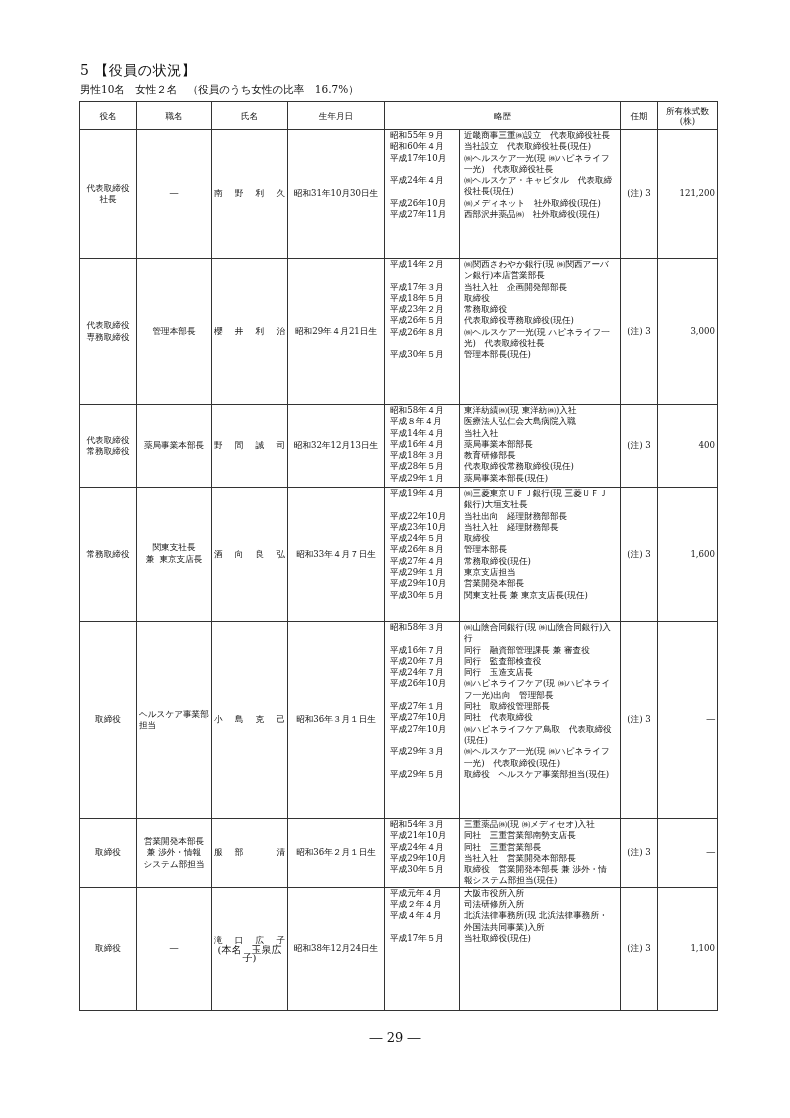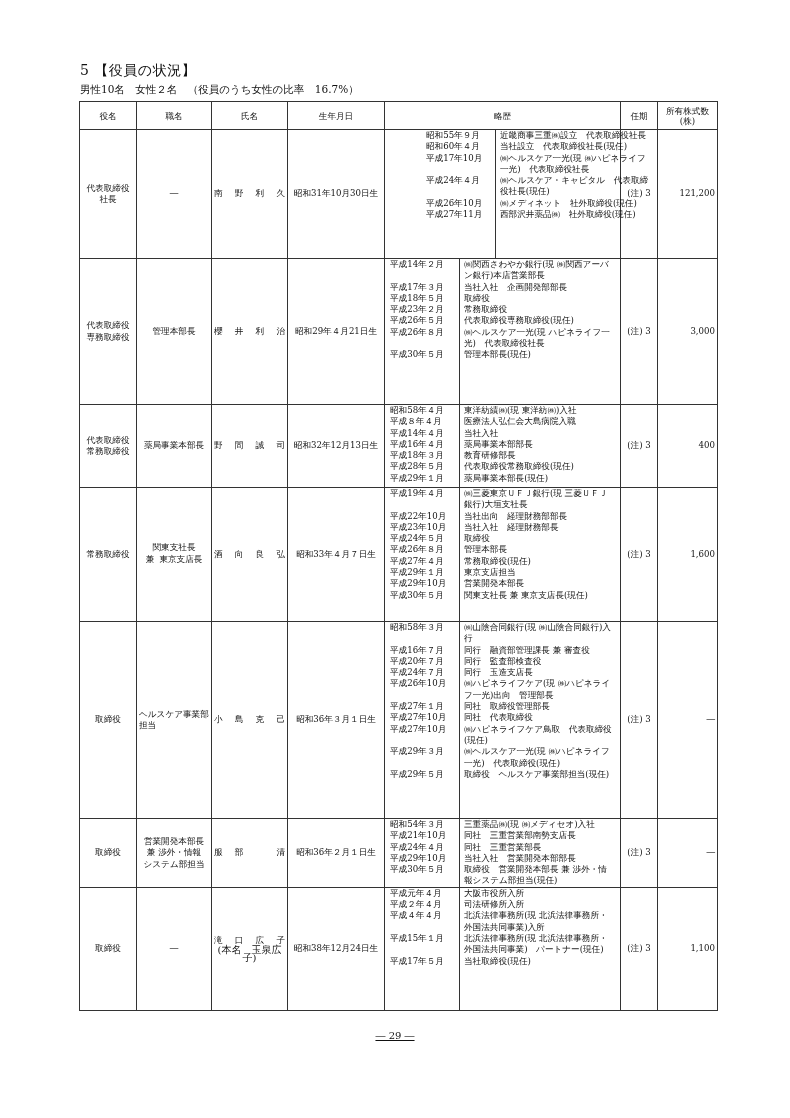--- a/index.html
+++ b/index.html
@@ -19,21 +19,21 @@
   table.officers th { font-weight:normal; height:27px; text-align:center; font-size:8.6px; line-height:10px; }
   td.c { text-align:center; }
   td.r { text-align:right; padding-right:6px; }
   td.name { text-align:justify; text-align-last:justify; padding:0 4px; }
   td.hist { padding:0; vertical-align:top; }
   .hist-list { display:table; width:100%; border-collapse:collapse; }
   .hist-row { display:table-row; }
   .hist-date { display:table-cell; width:66px; padding:0 3px 0 3px; white-space:nowrap; border-right:1px solid #333; vertical-align:top; }
   .hist-desc { display:table-cell; padding:0 4px 0 4px; vertical-align:top; }
   .alias { display:block; font-size:10px; line-height:8px; text-align:center; text-align-last:center; }
-  .page-number { position:absolute; left:0; width:790px; top:1030px; text-align:center; font-size:10px;text-decoration:underline; }
+  .page-number { position:absolute; left:0; width:790px; top:1030px; text-align:center; font-size:13px; }
 </style>
 </head>
 <body>
 
 <div class="section-title">5 【役員の状況】</div>
 <div class="summary">男性10名　女性２名　（役員のうち女性の比率　16.7%）</div>
 
 <table class="officers">
   <colgroup>
     <col style="width:57px">
@@ -59,21 +59,21 @@
   <tbody id="rows">
       <tr style="height: 129px;">
         <td class="c" style="white-space: pre-line;">代表取締役
 社長</td>
         <td class="c" style="white-space: pre-line;">―</td>
         <td class="name">
           <span style="display: block;">南　野　利　久</span>
         </td>
         <td class="c">昭和31年10月30日生</td>
         <td class="hist">
-          <div class="hist-list" style="height: 128px; margin-left: 36px;">
+          <div class="hist-list" style="height: 128px;">
             <div class="hist-row">
               <div class="hist-date">昭和55年９月</div>
               <div class="hist-desc">近畿商事三重㈱設立　代表取締役社長</div>
             </div>
             <div class="hist-row">
               <div class="hist-date">昭和60年４月</div>
               <div class="hist-desc">当社設立　代表取締役社長(現任)</div>
             </div>
             <div class="hist-row">
               <div class="hist-date">平成17年10月</div>
@@ -361,24 +361,20 @@
               <div class="hist-date">平成元年４月</div>
               <div class="hist-desc">大阪市役所入所</div>
             </div>
             <div class="hist-row">
               <div class="hist-date">平成２年４月</div>
               <div class="hist-desc">司法研修所入所</div>
             </div>
             <div class="hist-row">
               <div class="hist-date">平成４年４月</div>
               <div class="hist-desc">北浜法律事務所(現 北浜法律事務所・外国法共同事業)入所</div>
-            </div>
-            <div class="hist-row">
-              <div class="hist-date">平成15年１月</div>
-              <div class="hist-desc">北浜法律事務所(現 北浜法律事務所・外国法共同事業)　パートナー(現任)</div>
             </div>
             <div class="hist-row">
               <div class="hist-date">平成17年５月</div>
               <div class="hist-desc">当社取締役(現任)</div>
             </div>
             <div class="hist-row" style="height: 100%;">
               <div class="hist-date"></div>
               <div class="hist-desc"></div>
             </div>
           </div>

